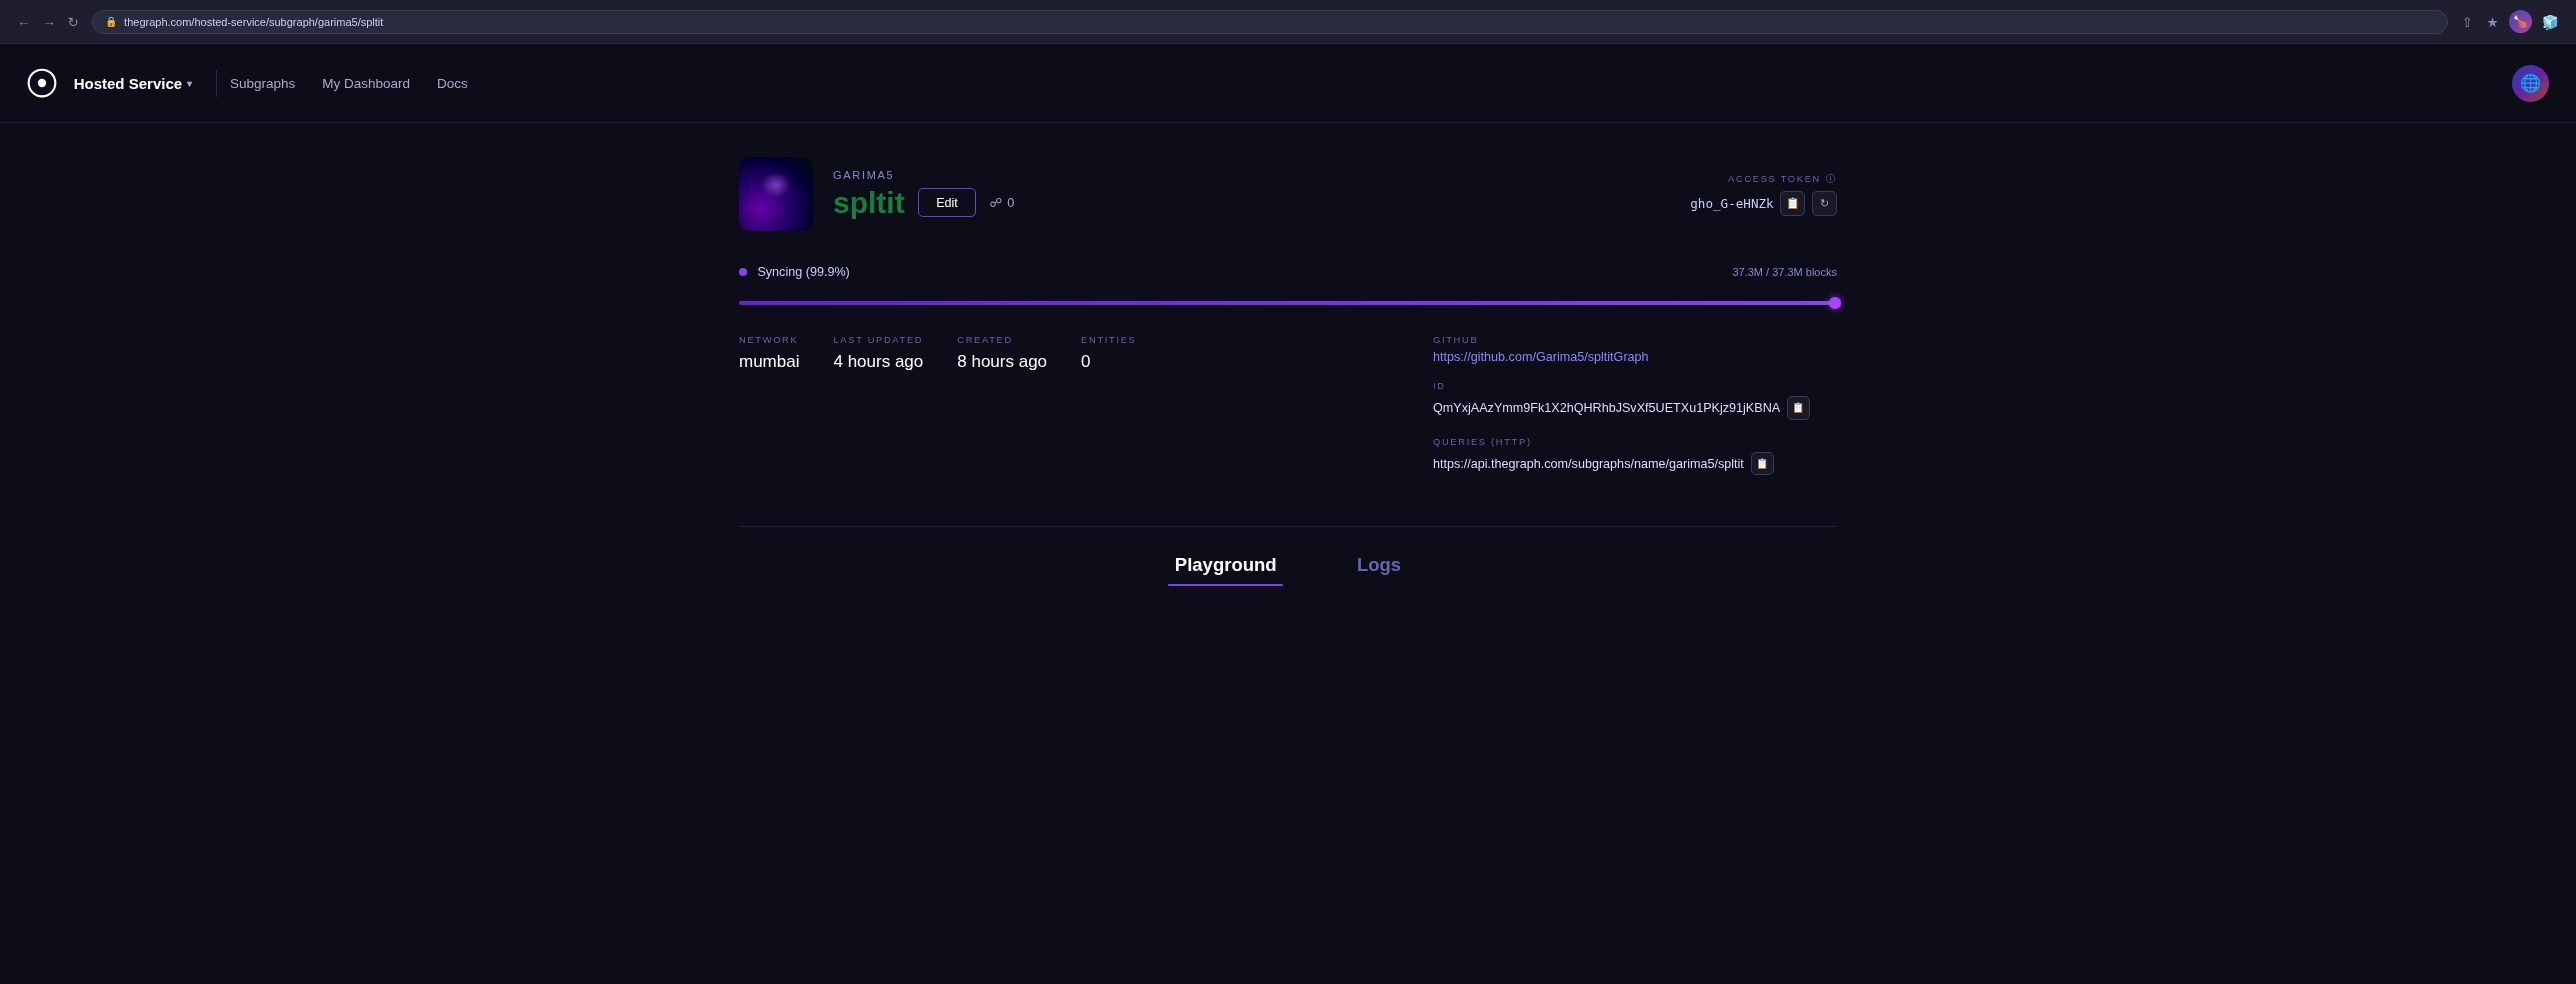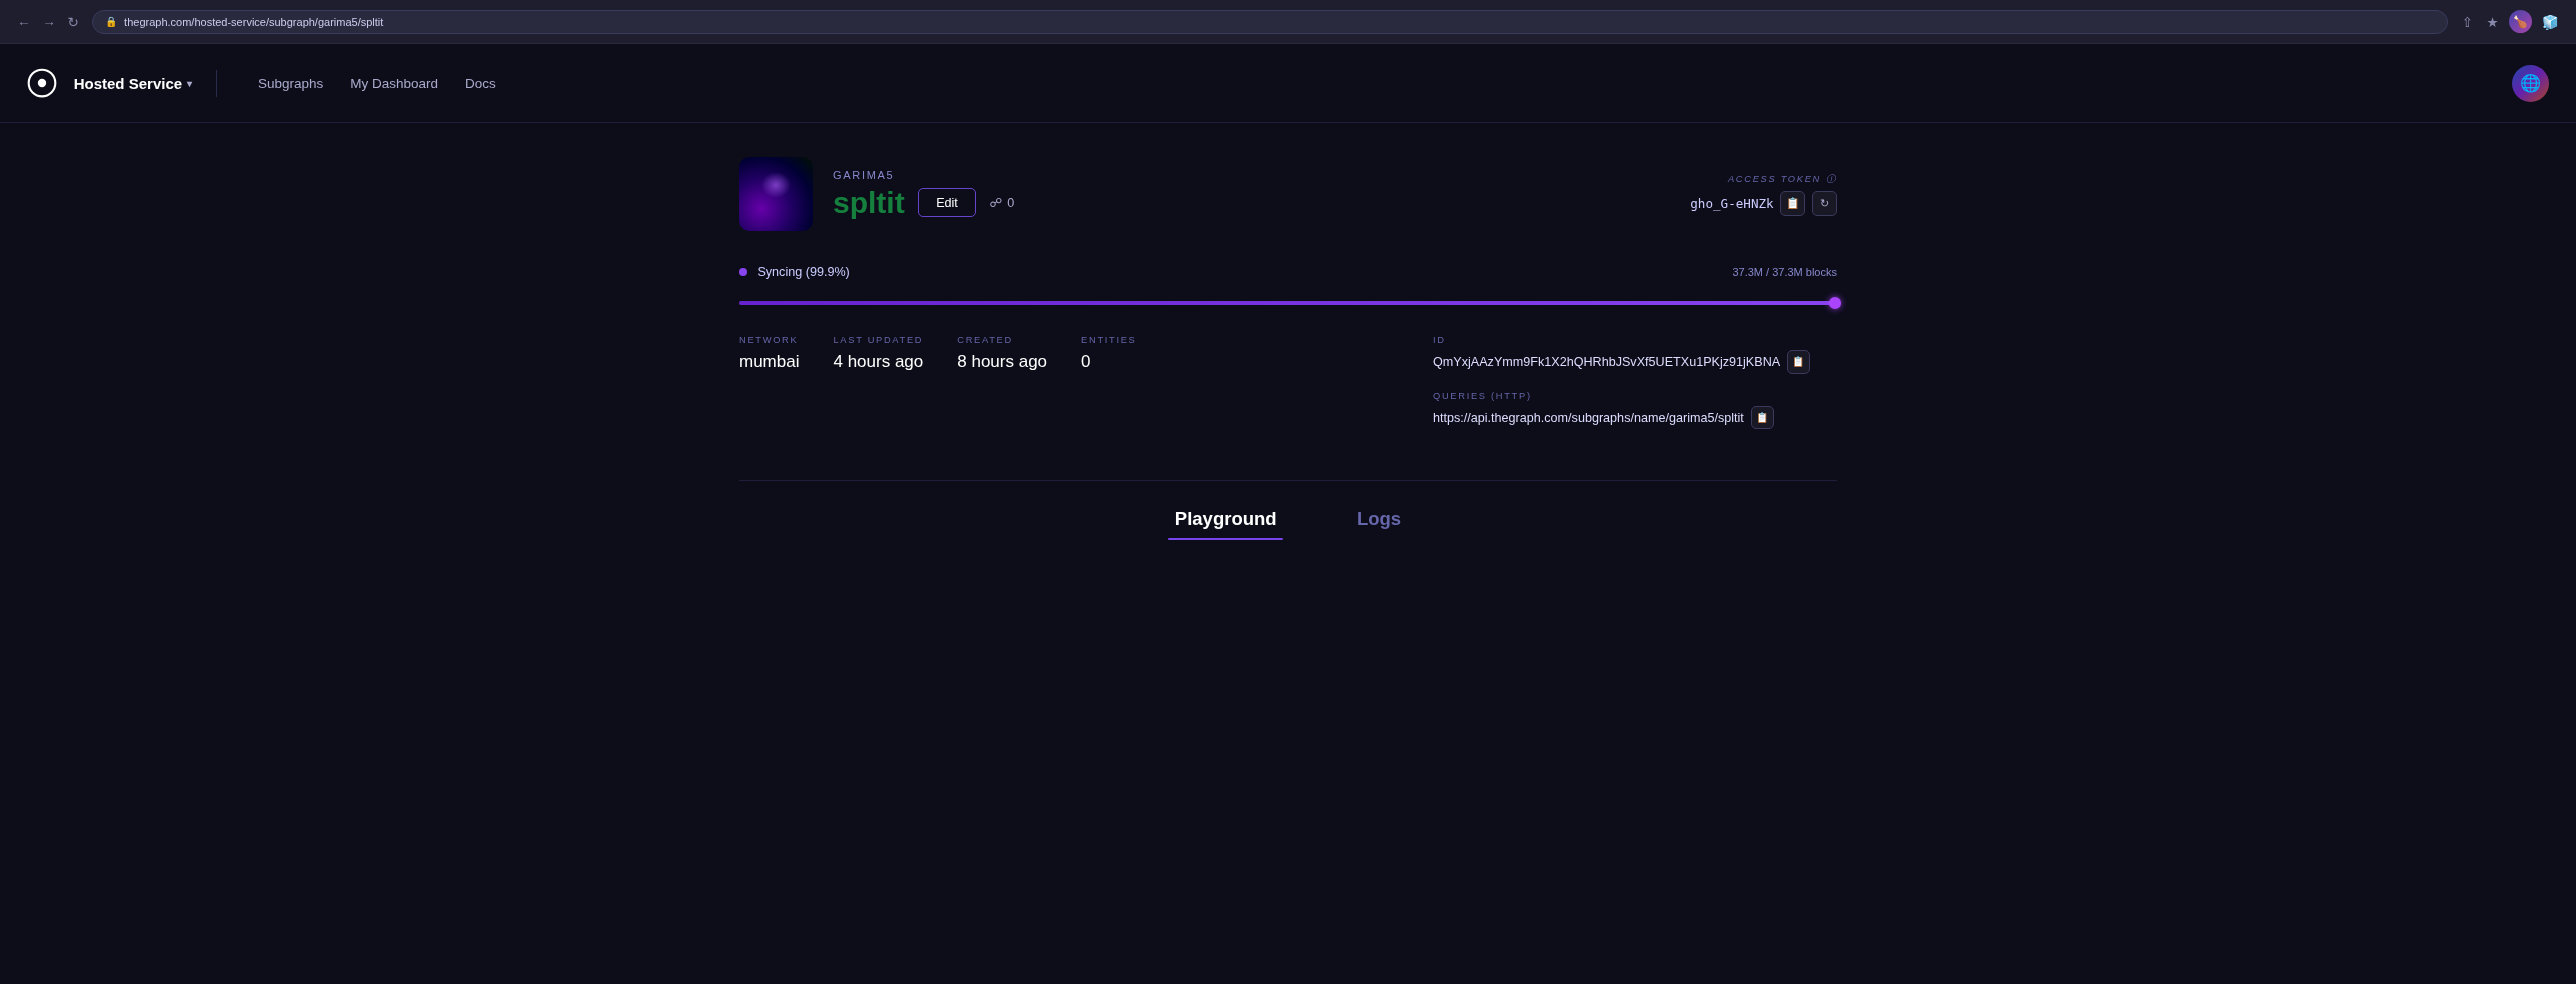--- a/index.html
+++ b/index.html
@@ -108,21 +108,20 @@
     .nav-divider {
       width: 0.8px;
       height: 27px;
       background: #2a2a4a;
       margin: 0 13.5px;
     }
     .nav-links {
       display: flex;
       gap: 27px;
       align-items: center;
-      margin-left: 28px;
     }
     .nav-link {
       color: #aaaacc;
       text-decoration: none;
       font-size: 13.5px;
       padding: 6.7px 0;
     }
     .nav-spacer { flex: 1; }
     .user-avatar {
       width: 37px;
@@ -221,21 +220,20 @@
     .access-token-label {
       color: #6666aa;
       font-size: 9.3px;
       letter-spacing: 1.7px;
       text-transform: uppercase;
       margin-bottom: 5px;
       display: flex;
       align-items: center;
       gap: 5px;
       justify-content: flex-end;
-      font-style: italic;
     }
     .access-token-value-row {
       display: flex;
       align-items: center;
       gap: 6.7px;
       margin-left: 47px;
     }
     .access-token-value {
       color: #ccccff;
       font-size: 12.6px;
@@ -526,20 +524,26 @@
         </div>
         <div class="metadata-item">
           <div class="metadata-label">ENTITIES</div>
           <div class="metadata-value">0</div>
         </div>
       </div>
     </div>
 
     <div class="right-content">
       <div class="info-section">
+        <div class="info-label">GITHUB</div>
+        <div class="info-value">
+          <a class="info-link" href="#">https://github.com/Garima5/spltitGraph</a>
+        </div>
+      </div>
+      <div class="info-section">
         <div class="info-label">ID</div>
         <div class="info-value-row">
           <span class="info-value">QmYxjAAzYmm9Fk1X2hQHRhbJSvXf5UETXu1PKjz91jKBNA</span>
           <button class="copy-btn">📋</button>
         </div>
       </div>
       <div class="info-section">
         <div class="info-label">QUERIES (HTTP)</div>
         <div class="info-value-row">
           <span class="info-value">https://api.thegraph.com/subgraphs/name/garima5/spltit</span>

